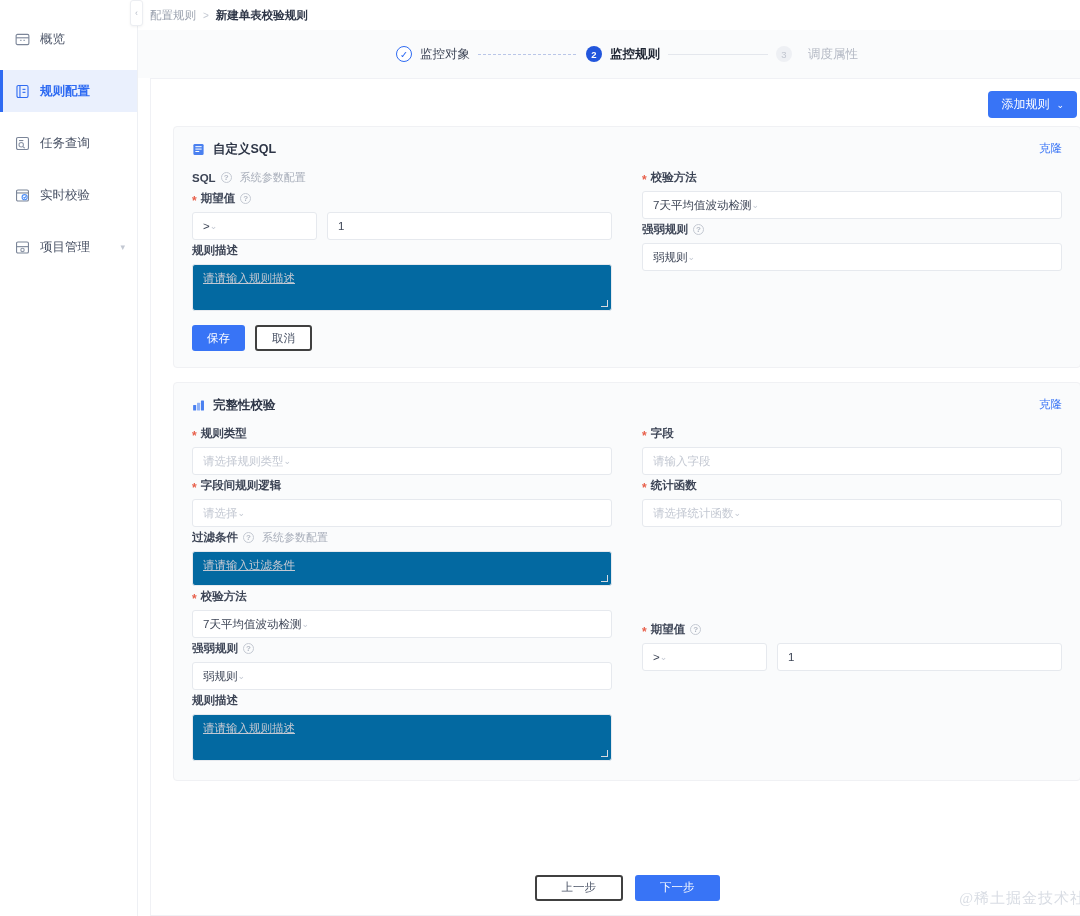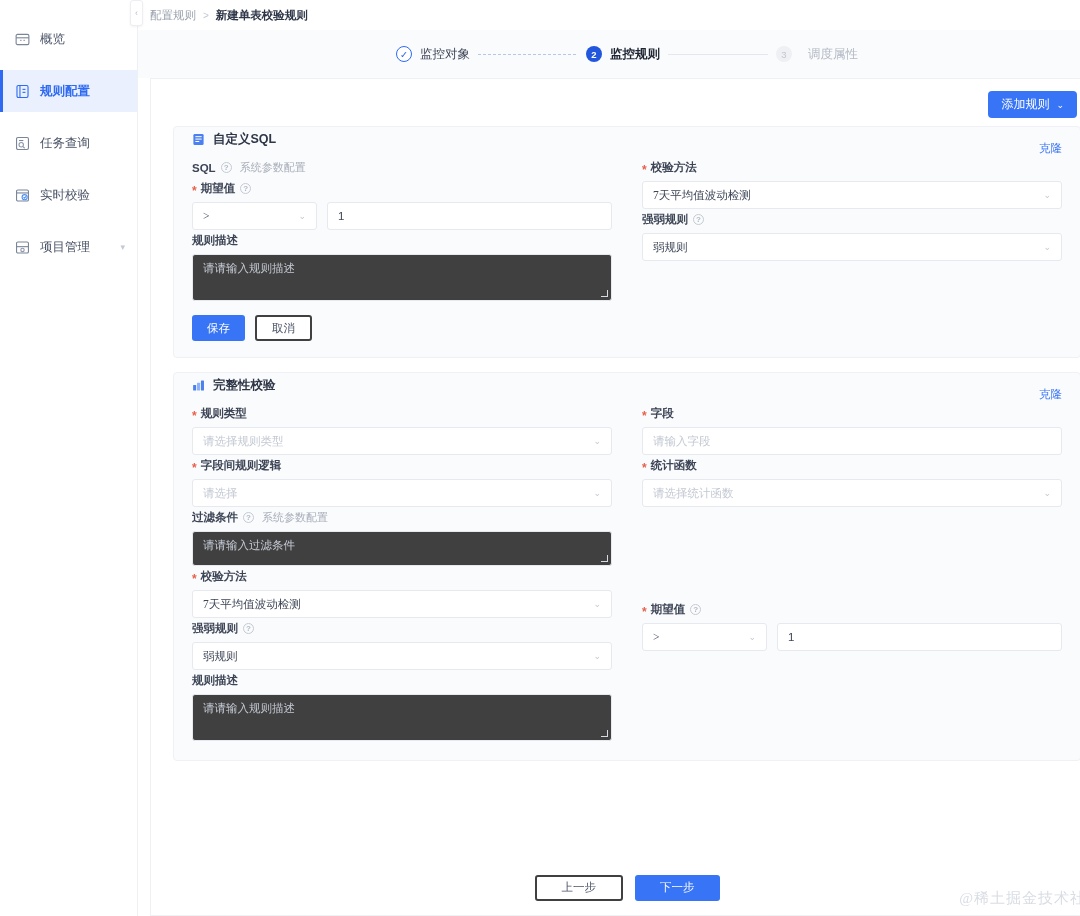--- a/index.html
+++ b/index.html
@@ -113,21 +113,21 @@
     font-family: inherit;
   }
   .btn-add .chev { font-size: 9px; }
 
   .cards { padding: 0 22px; }
 
   .card {
     background: #fafbfc;
     border: 1px solid #f0f1f4;
     border-radius: 4px;
-    padding: 4px 18px 16px 18px;
+    padding: 14px 18px 16px 18px;
     position: relative;
     margin-bottom: 14px;
   }
   .card-head {
     display: flex; align-items: center;
     font-size: 12.5px; color: #2e3647; font-weight: bold;
     margin-bottom: 12px;
   }
   .card-head .head-ico { width: 13px; height: 13px; margin-right: 8px; flex:0 0 13px; }
   .clone-link {
@@ -157,27 +157,27 @@
 
   .inp, .sel {
     width: 100%; height: 28px;
     background: #fff; border: 1px solid #e6e9ee; border-radius: 3px;
     font-size: 11.5px; color: #3d4556;
     padding: 0 10px;
     display: flex; align-items: center;
     font-family: inherit;
   }
   .inp.ph, .sel.ph { color: #c3c8d2; }
-  .sel { justify-content: space-between; cursor: pointer; font-family: Liberation Serif, serif; }
+  .sel { justify-content: flex-start; cursor: pointer; }
   .sel .caret { color: #c3c8d2; font-size: 9px; }
   .ta {
     width: 100%; height: 46px;
-    background: #404040; border: 1px solid #e6e9ee; border-radius: 3px;
+    background: #0369a1; border: 1px solid #e6e9ee; border-radius: 3px;
     font-size: 11.5px; color: #c3c8d2;
-    padding: 6px 10px; position: relative; overflow: hidden;
+    padding: 6px 10px; position: relative; overflow: hidden; text-decoration: underline;
   }
   .ta.tall { height: 35px; }
   .ta::after {
     content: ""; position: absolute; right: 3px; bottom: 3px;
     width: 6px; height: 6px;
     border-right: 1px solid #d6dae1; border-bottom: 1px solid #d6dae1;
     transform: rotate(0deg);
   }
   .ta-desc { height: 47px; }
 

